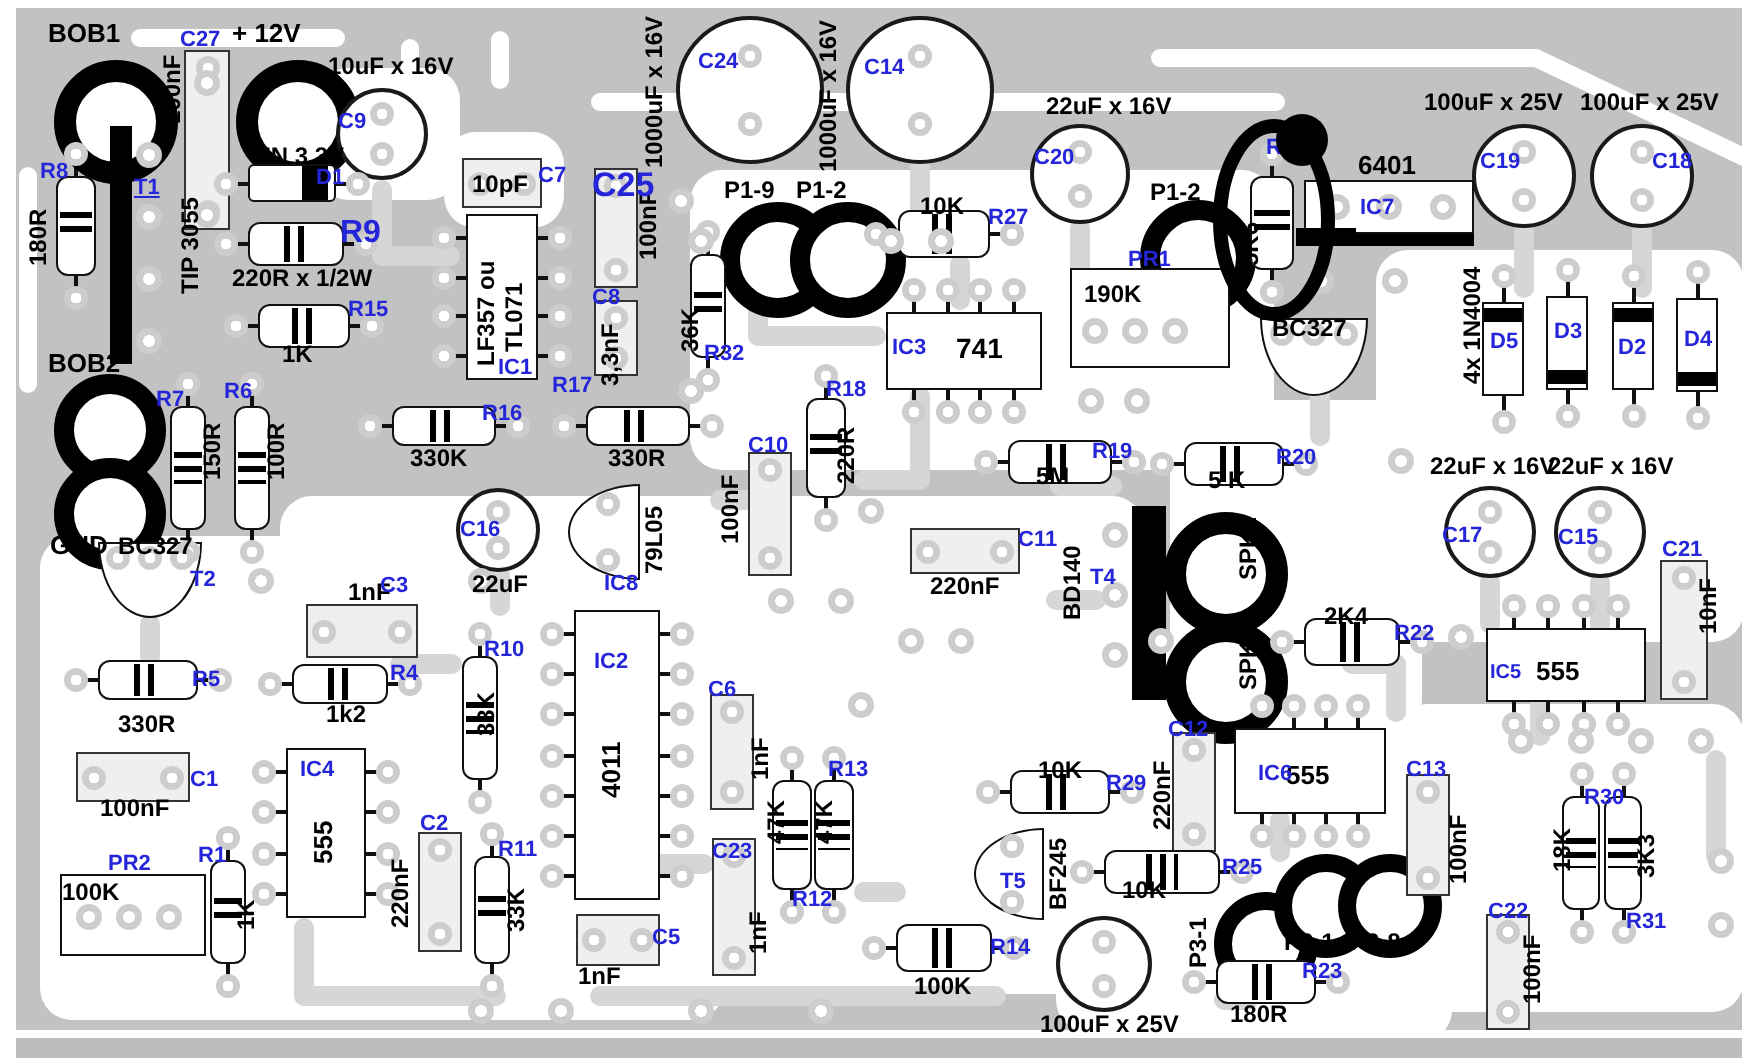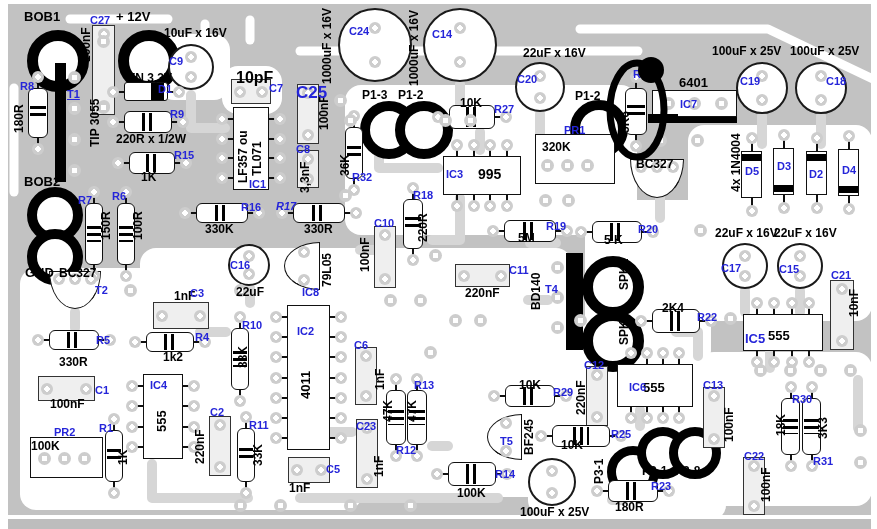--- a/index.html
+++ b/index.html
@@ -680,21 +680,21 @@
       <div class="pad" style="left: 753.5px; top: 363.5px; width: 13px; height: 13px;"></div>
       <div class="pad" style="left: 783.5px; top: 363.5px; width: 13px; height: 13px;"></div>
       <div class="pad" style="left: 813.5px; top: 363.5px; width: 13px; height: 13px;"></div>
       <div class="pad" style="left: 843.5px; top: 363.5px; width: 13px; height: 13px;"></div>
       <div class="pad" style="left: 338.5px; top: 188.5px; width: 13px; height: 13px;"></div>
     </div>
   <div id="labels">
       <span class="txt" style="left: 24px; top: 10px; font-size: 13px;">BOB1</span>
       <span class="txt" style="left: 116px; top: 10px; font-size: 13px;">+ 12V</span>
       <span class="txt" style="left: 164px; top: 27px; font-size: 12px;">10uF x 16V</span>
-      <span class="txt" style="left: 236px; top: 70px; font-size: 16px;">10pF</span>
+      <span class="txt" style="left: 236px; top: 86px; font-size: 12px;">10pF</span>
       <span class="txt" style="left: 128px; top: 72px; font-size: 12px;">ZN 3,3V</span>
       <span class="txt" style="left: 116px; top: 133px; font-size: 12px;">220R x 1/2W</span>
       <span class="txt" style="left: 141px; top: 171px; font-size: 12px;">1K</span>
       <span class="txt" style="left: 24px; top: 175px; font-size: 13px;">BOB2</span>
       <span class="txt" style="left: 25px; top: 266px; font-size: 13px;">GND</span>
       <span class="txt" style="left: 59px; top: 267px; font-size: 12px;">BC327</span>
       <span class="txt" style="left: 205px; top: 223px; font-size: 12px;">330K</span>
       <span class="txt" style="left: 304px; top: 223px; font-size: 12px;">330R</span>
       <span class="txt" style="left: 236px; top: 286px; font-size: 12px;">22uF</span>
       <span class="txt" style="left: 174px; top: 290px; font-size: 12px;">1nF</span>
@@ -711,23 +711,23 @@
       <span class="txt" style="left: 675px; top: 465px; font-size: 12px;">P3-8</span>
       <span class="txt" style="left: 615px; top: 501px; font-size: 12px;">180R</span>
       <span class="txt" style="left: 520px; top: 506px; font-size: 12px;">100uF x 25V</span>
       <span class="txt" style="left: 768px; top: 329px; font-size: 13px;">555</span>
       <span class="txt" style="left: 662px; top: 302px; font-size: 12px;">2K4</span>
       <span class="txt" style="left: 604px; top: 234px; font-size: 12px;">5 K</span>
       <span class="txt" style="left: 715px; top: 227px; font-size: 12px;">22uF x 16V</span>
       <span class="txt" style="left: 774px; top: 227px; font-size: 12px;">22uF x 16V</span>
       <span class="txt" style="left: 518px; top: 232px; font-size: 12px;">5M</span>
       <span class="txt" style="left: 465px; top: 287px; font-size: 12px;">220nF</span>
-      <span class="txt" style="left: 478px; top: 167px; font-size: 14px;">995</span>
-      <span class="txt" style="left: 542px; top: 141px; font-size: 12px;">320K</span>
-      <span class="txt" style="left: 362px; top: 89px; font-size: 12px;">P1-3</span>
+      <span class="txt" style="left: 478px; top: 167px; font-size: 14px;">741</span>
+      <span class="txt" style="left: 542px; top: 141px; font-size: 12px;">190K</span>
+      <span class="txt" style="left: 362px; top: 89px; font-size: 12px;">P1-9</span>
       <span class="txt" style="left: 398px; top: 89px; font-size: 12px;">P1-2</span>
       <span class="txt" style="left: 460px; top: 97px; font-size: 12px;">10K</span>
       <span class="txt" style="left: 523px; top: 47px; font-size: 12px;">22uF x 16V</span>
       <span class="txt" style="left: 575px; top: 90px; font-size: 12px;">P1-2</span>
       <span class="txt" style="left: 679px; top: 76px; font-size: 13px;">6401</span>
       <span class="txt" style="left: 712px; top: 45px; font-size: 12px;">100uF x 25V</span>
       <span class="txt" style="left: 790px; top: 45px; font-size: 12px;">100uF x 25V</span>
       <span class="txt" style="left: 636px; top: 158px; font-size: 12px;">BC327</span>
       <span class="txt vert" style="left: 80px; top: 62px; font-size: 12px;">100nF</span>
       <span class="txt vert" style="left: 13px; top: 133px; font-size: 12px;">180R</span>
@@ -765,38 +765,38 @@
       <span class="txt vert" style="left: 723px; top: 442px; font-size: 12px;">100nF</span>
       <span class="txt vert" style="left: 760px; top: 502px; font-size: 12px;">100nF</span>
       <span class="txt vert" style="left: 775px; top: 436px; font-size: 12px;">18K</span>
       <span class="txt vert" style="left: 817px; top: 439px; font-size: 12px;">3K3</span>
       <span class="txt vert" style="left: 593px; top: 484px; font-size: 12px;">P3-1</span>
       <span class="txt des" style="left: 90px; top: 15px; font-size: 11px;">C27</span>
       <span class="txt des" style="left: 20px; top: 81px; font-size: 11px;">R8</span>
       <span class="txt des" style="left: 67px; top: 89px; font-size: 11px; text-decoration: underline;">T1</span>
       <span class="txt des" style="left: 158px; top: 84px; font-size: 11px;">D1</span>
       <span class="txt des" style="left: 169px; top: 56px; font-size: 11px;">C9</span>
-      <span class="txt des" style="left: 170px; top: 109px; font-size: 11px;">R9</span>
+      <span class="txt des" style="left: 170px; top: 109px; font-size: 16px;">R9</span>
       <span class="txt des" style="left: 269px; top: 83px; font-size: 11px;">C7</span>
       <span class="txt des" style="left: 174px; top: 150px; font-size: 11px;">R15</span>
       <span class="txt des" style="left: 296px; top: 84px; font-size: 17px;">C25</span>
       <span class="txt des" style="left: 296px; top: 144px; font-size: 11px;">C8</span>
       <span class="txt des" style="left: 349px; top: 26px; font-size: 11px;">C24</span>
       <span class="txt des" style="left: 432px; top: 29px; font-size: 11px;">C14</span>
       <span class="txt des" style="left: 517px; top: 74px; font-size: 11px;">C20</span>
       <span class="txt des" style="left: 740px; top: 76px; font-size: 11px;">C19</span>
       <span class="txt des" style="left: 826px; top: 76px; font-size: 11px;">C18</span>
       <span class="txt des" style="left: 633px; top: 69px; font-size: 11px;">R24</span>
       <span class="txt des" style="left: 680px; top: 99px; font-size: 11px;">IC7</span>
       <span class="txt des" style="left: 494px; top: 104px; font-size: 11px;">R27</span>
       <span class="txt des" style="left: 564px; top: 125px; font-size: 11px;">PR1</span>
       <span class="txt des" style="left: 446px; top: 169px; font-size: 11px;">IC3</span>
       <span class="txt des" style="left: 352px; top: 172px; font-size: 11px;">R32</span>
       <span class="txt des" style="left: 241px; top: 202px; font-size: 11px;">R16</span>
-      <span class="txt des" style="left: 276px; top: 201px; font-size: 11px; font-style: italic;">R17</span>
+      <span class="txt des" style="left: 276px; top: 188px; font-size: 11px;">R17</span>
       <span class="txt des" style="left: 413px; top: 190px; font-size: 11px;">R18</span>
       <span class="txt des" style="left: 546px; top: 221px; font-size: 11px;">R19</span>
       <span class="txt des" style="left: 638px; top: 224px; font-size: 11px;">R20</span>
       <span class="txt des" style="left: 78px; top: 195px; font-size: 11px;">R7</span>
       <span class="txt des" style="left: 112px; top: 191px; font-size: 11px;">R6</span>
       <span class="txt des" style="left: 95px; top: 285px; font-size: 11px;">T2</span>
       <span class="txt des" style="left: 230px; top: 260px; font-size: 11px;">C16</span>
       <span class="txt des" style="left: 302px; top: 287px; font-size: 11px;">IC8</span>
       <span class="txt des" style="left: 190px; top: 288px; font-size: 11px;">C3</span>
       <span class="txt des" style="left: 242px; top: 320px; font-size: 11px;">R10</span>
@@ -818,21 +818,21 @@
       <span class="txt des" style="left: 500px; top: 436px; font-size: 11px;">T5</span>
       <span class="txt des" style="left: 553px; top: 387px; font-size: 11px;">R29</span>
       <span class="txt des" style="left: 611px; top: 429px; font-size: 11px;">R25</span>
       <span class="txt des" style="left: 584px; top: 360px; font-size: 11px;">C12</span>
       <span class="txt des" style="left: 629px; top: 382px; font-size: 11px;">IC6</span>
       <span class="txt des" style="left: 703px; top: 380px; font-size: 11px;">C13</span>
       <span class="txt des" style="left: 651px; top: 481px; font-size: 11px;">R23</span>
       <span class="txt des" style="left: 744px; top: 451px; font-size: 11px;">C22</span>
       <span class="txt des" style="left: 792px; top: 394px; font-size: 11px;">R30</span>
       <span class="txt des" style="left: 813px; top: 456px; font-size: 11px;">R31</span>
-      <span class="txt des" style="left: 745px; top: 332px; font-size: 13px;">IC5</span>
+      <span class="txt des" style="left: 745px; top: 332px; font-size: 10px;">IC5</span>
       <span class="txt des" style="left: 831px; top: 270px; font-size: 11px;">C21</span>
       <span class="txt des" style="left: 697px; top: 312px; font-size: 11px;">R22</span>
       <span class="txt des" style="left: 545px; top: 284px; font-size: 11px;">T4</span>
       <span class="txt des" style="left: 745px; top: 166px; font-size: 11px;">D5</span>
       <span class="txt des" style="left: 777px; top: 161px; font-size: 11px;">D3</span>
       <span class="txt des" style="left: 809px; top: 169px; font-size: 11px;">D2</span>
       <span class="txt des" style="left: 842px; top: 165px; font-size: 11px;">D4</span>
       <span class="txt des" style="left: 721px; top: 263px; font-size: 11px;">C17</span>
       <span class="txt des" style="left: 779px; top: 264px; font-size: 11px;">C15</span>
       <span class="txt des" style="left: 249px; top: 179px; font-size: 11px;">IC1</span>

